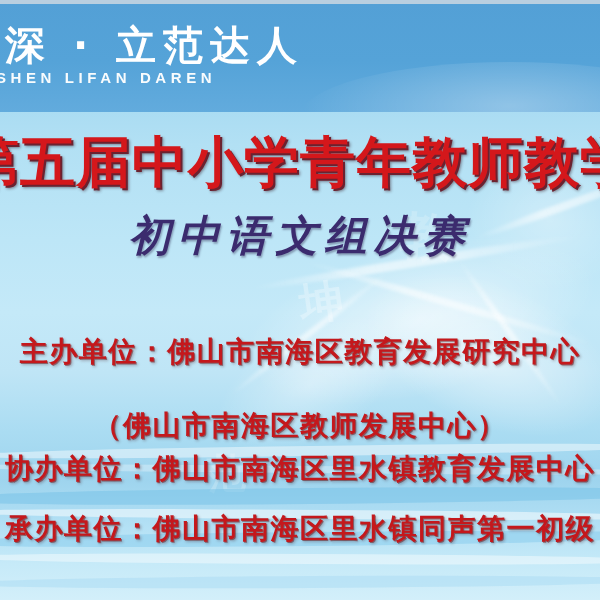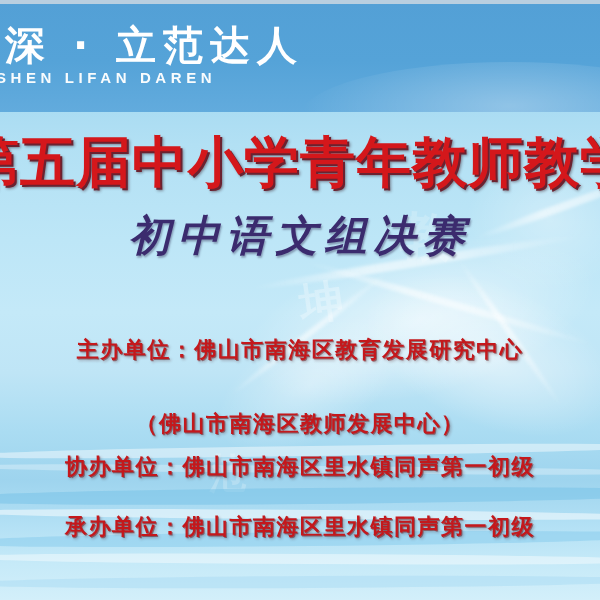--- a/index.html
+++ b/index.html
@@ -207,21 +207,21 @@
   .org-list {
     position: absolute;
     left: 0;
     top: 338px;
     width: 600px;
   }
   .org-line {
     white-space: nowrap;
     font-family: "DejaVu Serif", "Liberation Serif", serif;
     font-weight: bold;
-    font-size: 22px;
+    font-size: 28px;
     color: #c4181c;
     letter-spacing: 1.5px;
     text-shadow: 1px 1px 0 rgba(110,25,30,0.55),
                  2px 2px 3px rgba(60,10,15,0.30);
     line-height: 1;
   }
   .org-host      { position: absolute; left: 50%; transform: translateX(-50%); top: 0px; }
   .org-hostalt   { position: absolute; left: 50%; transform: translateX(-50%); top: 74px; }
   .org-co        { position: absolute; left: 50%; transform: translateX(-50%); top: 117px; }
   .org-organizer { position: absolute; left: 50%; transform: translateX(-50%); top: 177px; }
@@ -263,17 +263,17 @@
       <div class="logo-en">LIUSHEN LIFAN DAREN</div>
     </div>
   </div>
 
   <div class="main-title">第五届中小学青年教师教学</div>
   <div class="sub-title">初中语文组决赛</div>
 
   <div class="org-list">
     <div class="org-line org-host">主办单位：佛山市南海区教育发展研究中心</div>
     <div class="org-line org-hostalt">（佛山市南海区教师发展中心）</div>
-    <div class="org-line org-co">协办单位：佛山市南海区里水镇同声第一初级</div>
+    <div class="org-line org-co">协办单位：佛山市南海区里水镇教育发展中心</div>
     <div class="org-line org-organizer">承办单位：佛山市南海区里水镇同声第一初级</div>
   </div>
 
 </div>
 
 </body></html>

